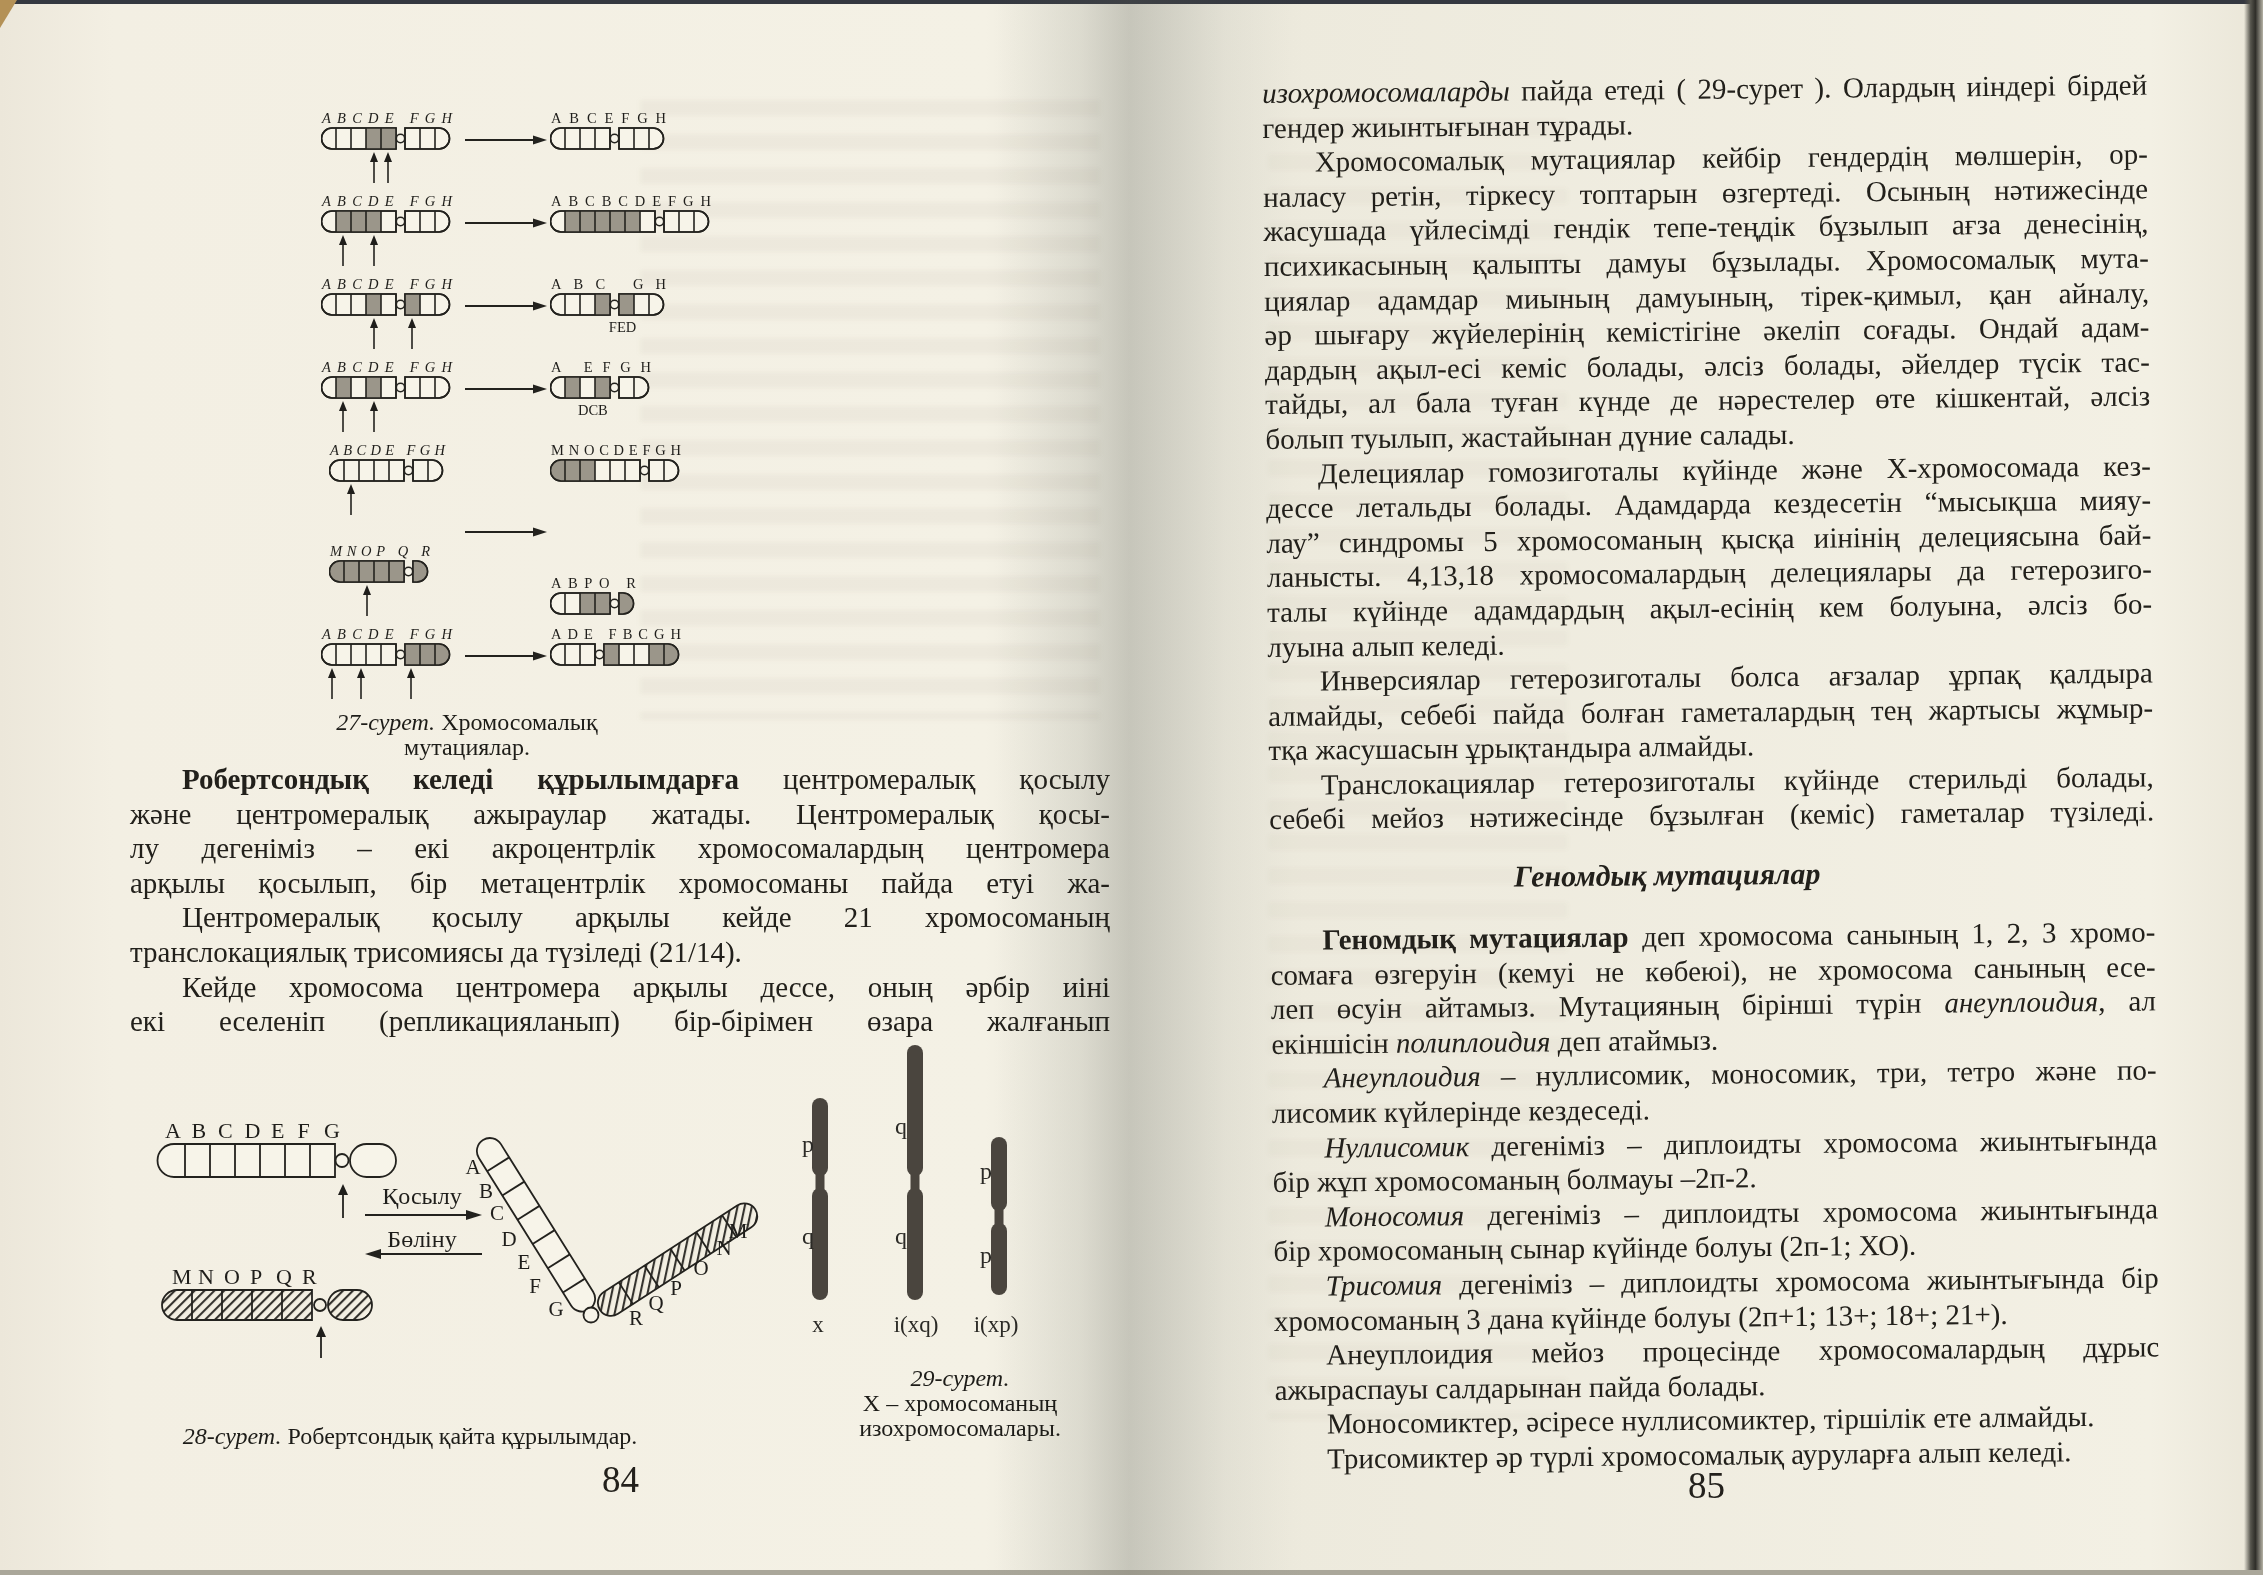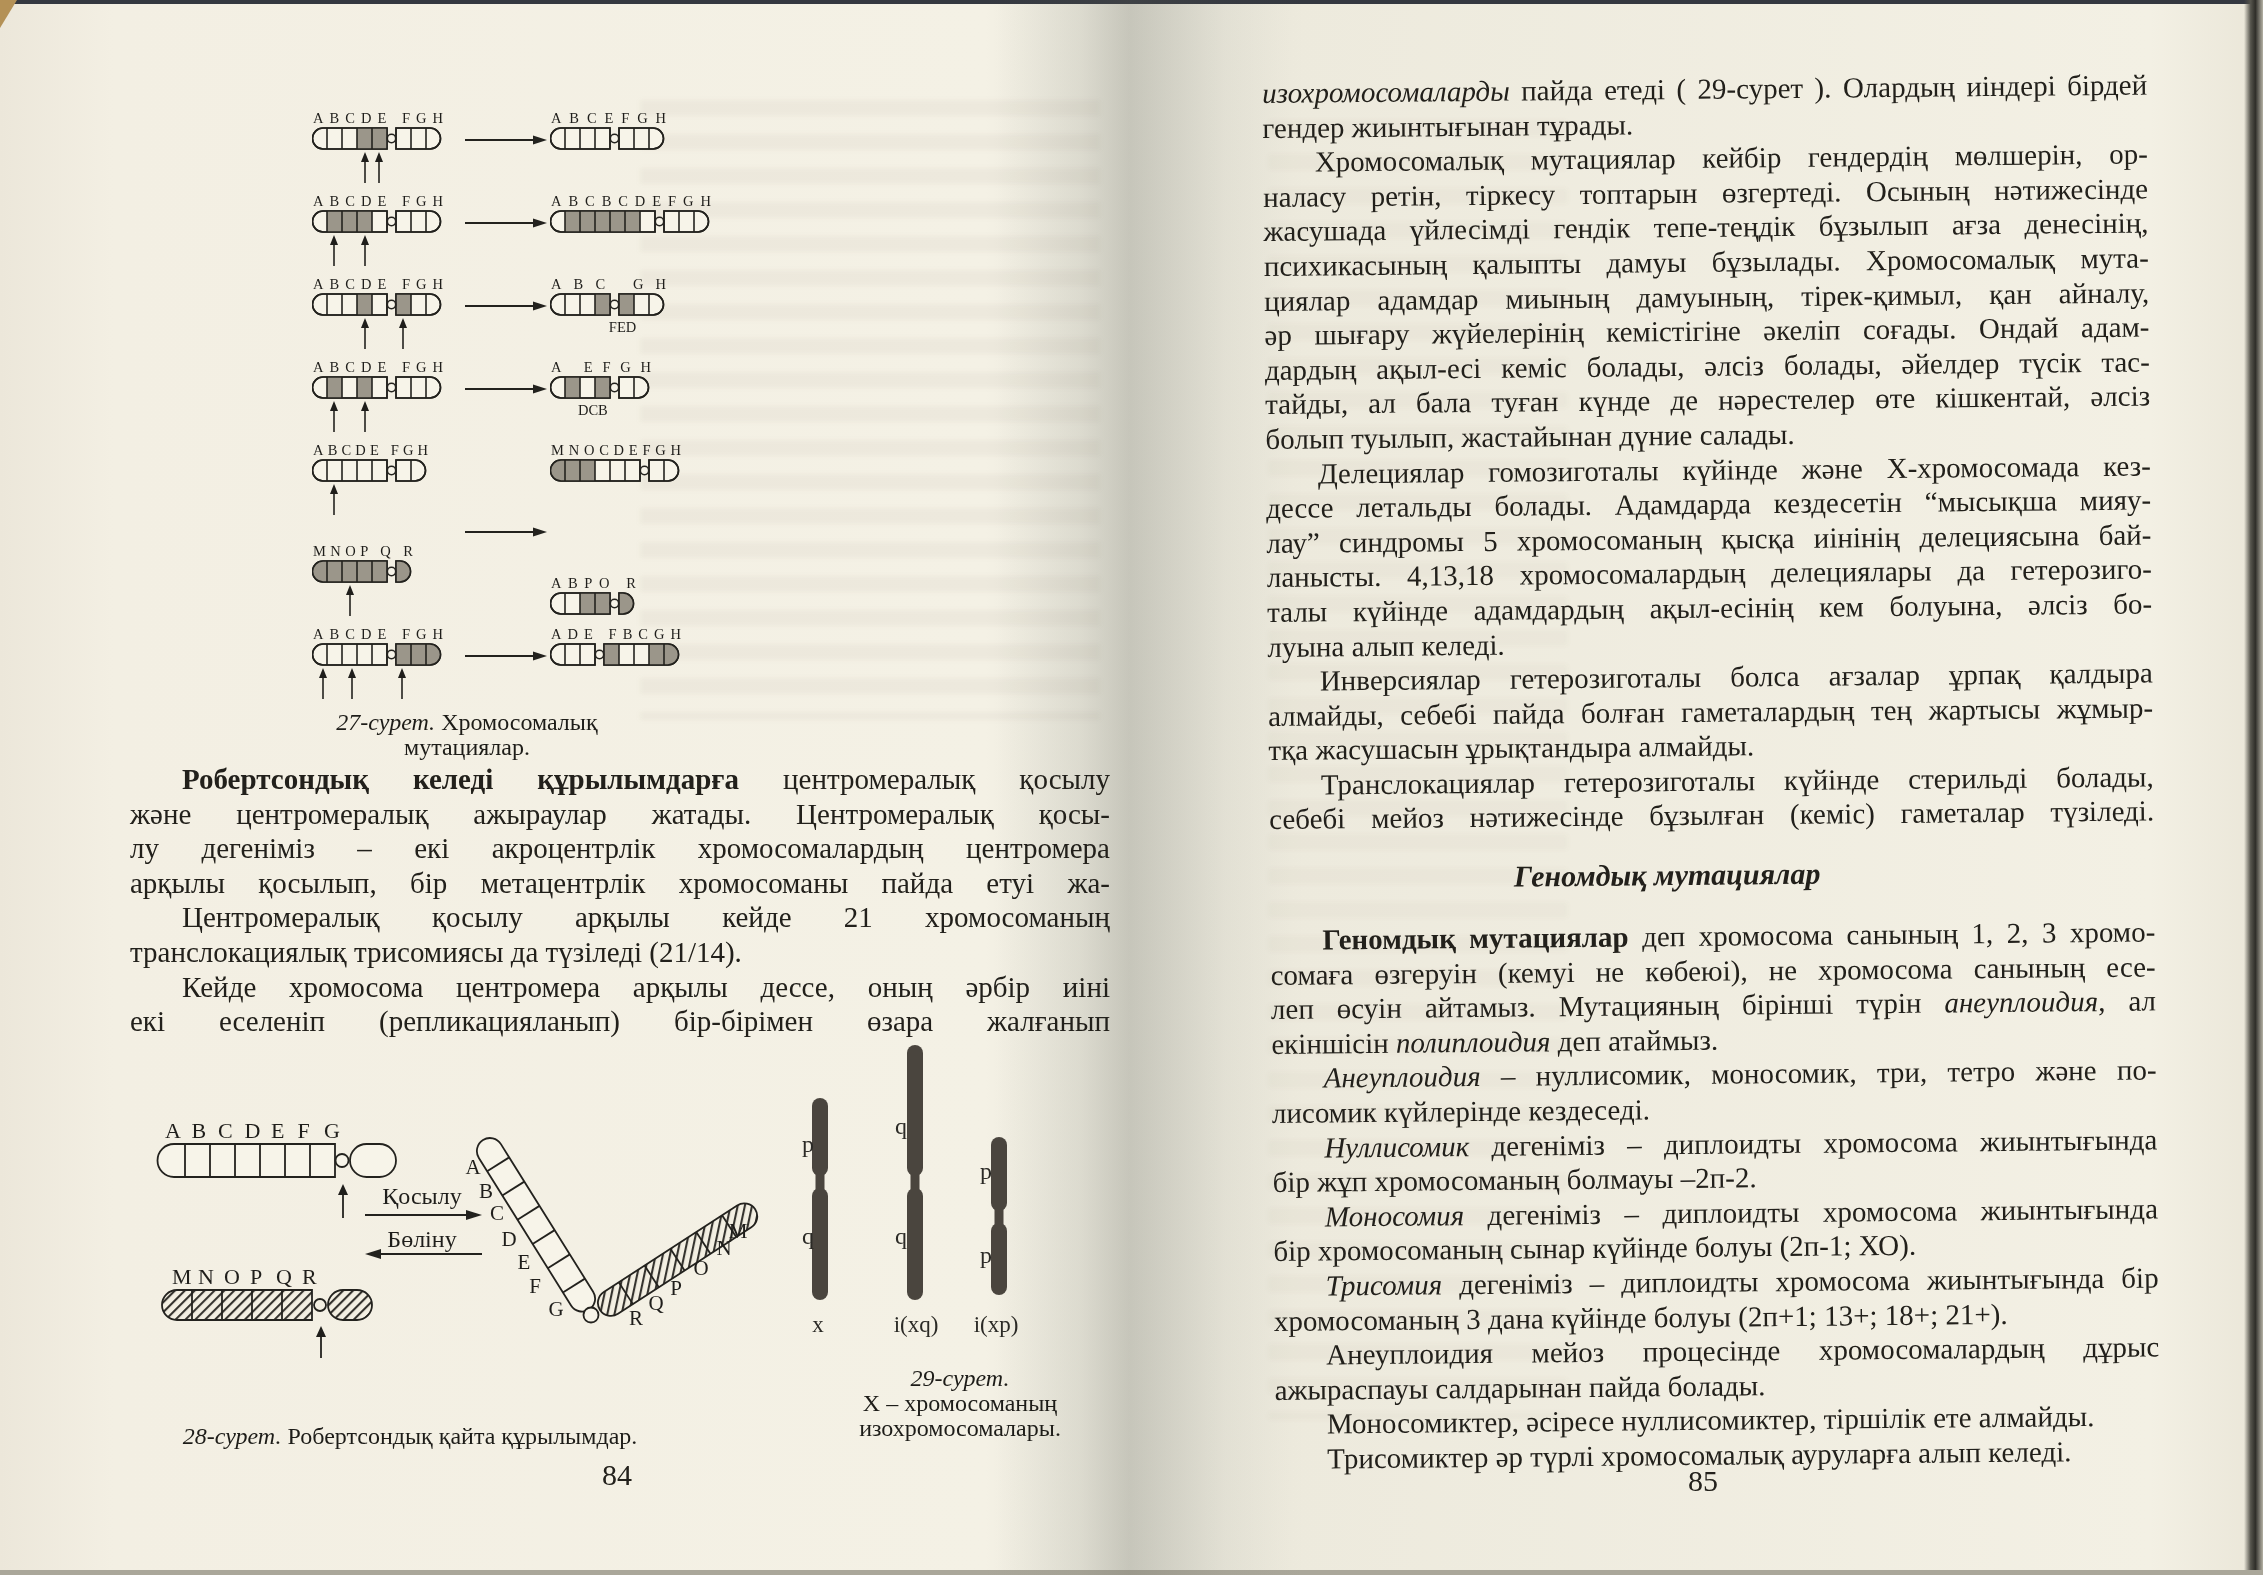--- a/index.html
+++ b/index.html
@@ -27,27 +27,27 @@
            margin:24px 90px 26px 0;line-height:36px;}
 
   #left-lines{position:absolute;left:130px;top:762px;width:980px;}
   #right-page{position:absolute;left:1262px;top:76px;width:885px;transform:rotate(-0.55deg);transform-origin:0 0;}
 
   .caption{position:absolute;font-size:24px;color:#1d1c18;text-align:center;line-height:25px;}
   .caption .fig{font-style:italic;}
   #cap27{left:312px;top:710px;width:310px;}
   #cap28{left:160px;top:1424px;width:500px;}
   #cap29{left:798px;top:1366px;width:324px;}
-  .pagenum{position:absolute;font-size:30px;color:#23211c;}
+  .pagenum{position:absolute;font-size:37px;color:#23211c;}
   #p84{left:602px;top:1458px;} #p85{left:1688px;top:1464px;}
 
   
   #fig27{position:absolute;left:312px;top:110px;width:430px;}
   .f27row{display:flex;align-items:flex-start;margin-bottom:8px;}
-  .f27left{width:150px;display:flex;justify-content:flex-start;}
+  .f27left{width:150px;display:flex;justify-content:center;font-style:italic;}
   .f27mid{width:88px;display:flex;justify-content:center;}
   .f27mid svg{margin-top:24px;}
   .f27right{width:180px;display:flex;}
   .f27stack{display:flex;flex-direction:column;justify-content:space-between;height:176px;}
   .f27row svg text{font-family:"Liberation Serif","DejaVu Serif",serif;}
   .pairmid svg{margin-top:84px;}
 
   #fig28{position:absolute;left:150px;top:1116px;width:660px;height:312px;}
   #fig29{position:absolute;left:790px;top:1040px;width:330px;height:300px;}
 </style>

